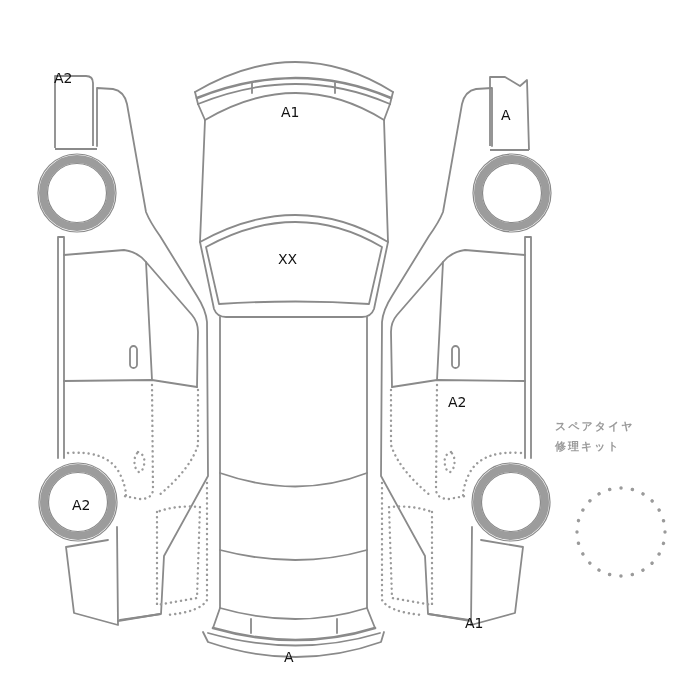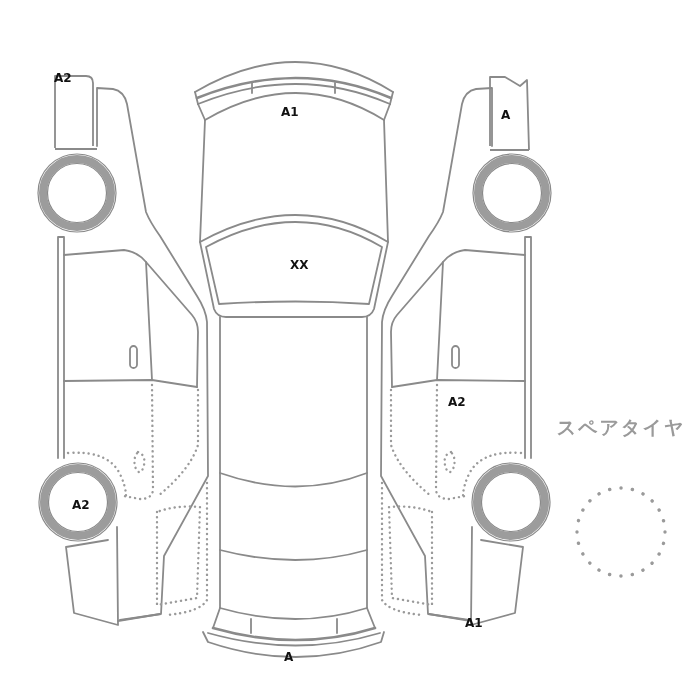--- a/index.html
+++ b/index.html
@@ -1,33 +1,33 @@
 <!DOCTYPE html>
 <html><head>
   <meta charset="utf-8">
   <style>
     html, body { margin: 0; padding: 0; background: #ffffff; }
     body { width: 700px; height: 700px; position: relative; overflow: hidden; }
     #diagram-canvas { position: absolute; left: 0; top: 0; width: 700px; height: 700px; }
     .mark {
       position: absolute;
       font-family: "DejaVu Sans", sans-serif;
-      font-weight: bold;
-      font-size: 12px;
+      font-weight: normal;
+      font-size: 14px;
       line-height: 15px;
       color: #111111;
       white-space: nowrap;
     }
     .spare-label {
       position: absolute;
       left: 555px; top: 417px; width: 132px;
-      text-align: center;
+      text-align: left;
       font-family: "DejaVu Sans", sans-serif;
       font-weight: bold;
-      font-size: 19px;
+      font-size: 11px;
       line-height: 20px;
       letter-spacing: 2px;
       color: #9a9a9a;
     }
     .spare-label div { white-space: nowrap; }
   </style>
 </head>
 <body>
 
 <svg id="diagram-canvas" width="700" height="700" viewBox="0 0 700 700" xmlns="http://www.w3.org/2000/svg">
@@ -114,22 +114,23 @@
     </g>
   </g>
 
   <circle cx="621" cy="532" r="44" fill="none" stroke="#9a9a9a" stroke-width="3.4" stroke-linecap="round" stroke-dasharray="0.1 11.4"></circle>
 </svg>
 
 <div class="mark" style="left:54px; top:71px;">A2</div>
 <div class="mark" style="left:72px; top:498px;">A2</div>
 
 <div class="mark" style="left:281px; top:105px;">A1</div>
-<div class="mark" style="left:278px; top:258px;margin-left:12px;">XX</div>
+<div class="mark" style="left:278px; top:252px;">XX</div>
 <div class="mark" style="left:284px; top:650px;">A</div>
 
 <div class="mark" style="left:501px; top:108px;">A</div>
 <div class="mark" style="left:448px; top:395px;">A2</div>
 <div class="mark" style="left:465px; top:616px;">A1</div>
 
 <div class="spare-label">
   <div>スペアタイヤ</div>
+  <div>修理キット</div>
 </div>
 
 </body></html>

